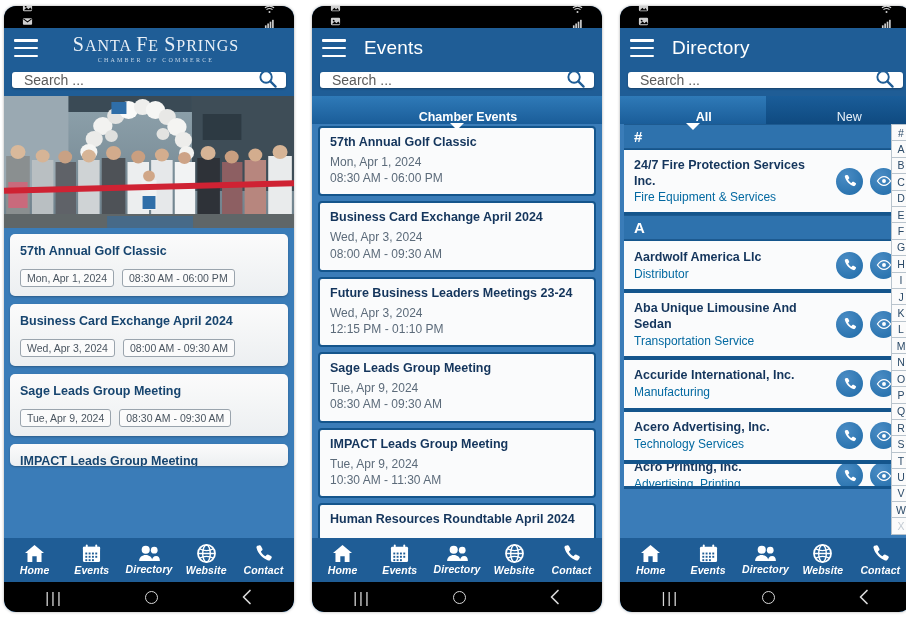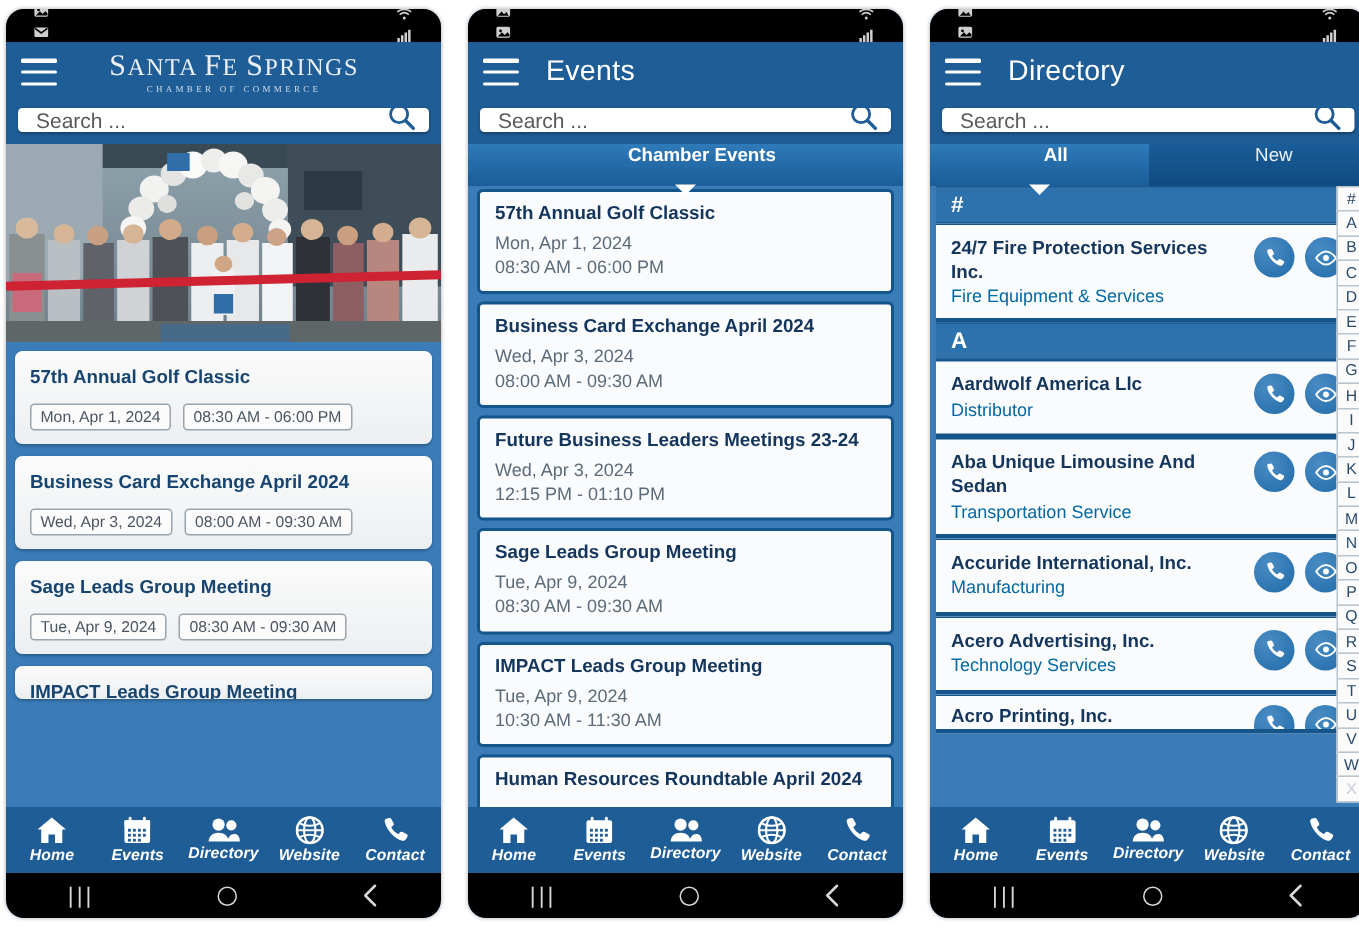--- a/index.html
+++ b/index.html
@@ -71,21 +71,21 @@
   .searchbar input {
     flex: 1; border: 0; outline: none; font-size: 14px; color: #555;
     font-family: "Liberation Sans", sans-serif; background: transparent;
   }
   .searchbar input::placeholder { color: #5a5a5a; }
   .search-icon { flex: 0 0 20px; color: #1f5d96; }
 
   
   .tabs { display: flex; height: 28px; flex: 0 0 28px; position: relative; }
   .tab {
-    flex: 1; display: flex; align-items: flex-start; justify-content: center;
+    flex: 1; display: flex; align-items: flex-end; justify-content: center;
     font-size: 12.5px; color: #e9f2fa; cursor: pointer; position: relative;
     background: linear-gradient(180deg,#1a5d99 0%, #0f4a80 100%);
     padding-left: 22px;
   }
   .tab.active {
     background: linear-gradient(180deg,#2f7ab8 0%, #1a5d99 100%);
     font-weight: bold; color: #fff;
   }
   .tab.active::after {
     content:""; position: absolute; bottom: -6px; left: 50%; transform: translateX(-50%);
@@ -126,21 +126,21 @@
 
   
   .dir-wrap { position: relative; height: 100%; }
   .dir-list { padding: 0 4px 0 4px; }
   .dir-section {
     background: #2e72ad; color: #fff; font-size: 15px; font-weight: bold;
     padding: 3px 10px; border-top: 1px solid #1d5a90; border-bottom:1px solid #1d5a90;
   }
   .card-dir {
     background: #fafbfc; border-bottom: 3px solid #14558c; border-top: 1px solid #14558c;
-    padding: 8px 10px; display: flex; gap: 8px; min-height: 52px;
+    padding: 8px 10px; display: flex; align-items: center; gap: 8px; min-height: 52px;
   }
   .dir-texts { flex: 1; min-width: 0; padding-right: 4px; }
   .dir-name { font-size: 12.5px; font-weight: bold; color: #14355c; line-height: 1.25; }
   .dir-cat { font-size: 12px; color: #0369a1; margin-top: 1px; }
   .dir-actions { display: flex; gap: 7px; flex: 0 0 auto; }
   .circ {
     width: 27px; height: 27px; border-radius: 50%;
     background: radial-gradient(circle at 35% 30%, #4a8cc4, #1f6ba8);
     display: flex; align-items: center; justify-content: center; color: #fff; cursor: pointer;
   }

